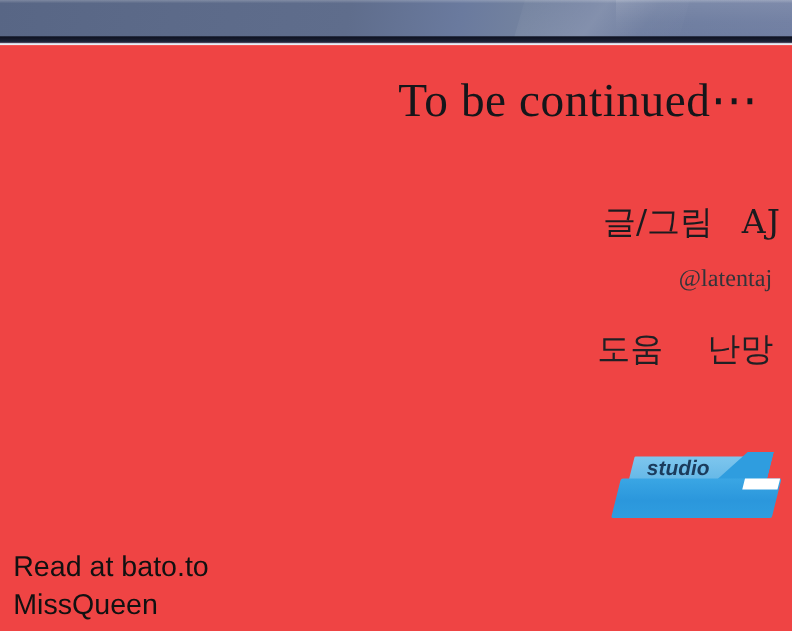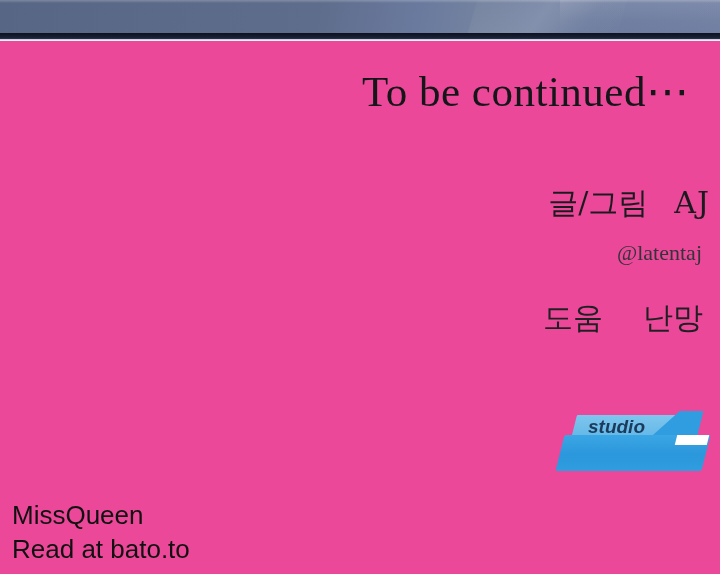--- a/index.html
+++ b/index.html
@@ -13,21 +13,21 @@
     position: relative;
     overflow: hidden;
     font-family: "Liberation Sans", sans-serif;
   }
 
   #page {
     position: absolute;
     left: 0; top: 0;
     width: 720px;
     height: 574px;
-    background: #ec4899;
+    background: #ef4444;
     overflow: hidden;
   }
 
   
   .panel-strip {
     position: absolute;
     left: 0;
     top: 0;
     width: 720px;
     height: 34px;
@@ -269,17 +269,17 @@
 
   <div class="logo">
     <div class="bar-top"></div>
     <div class="flag"></div>
     <div class="bar-main"></div>
     <div class="bar-main-notch"></div>
     <div class="studio-word">studio</div>
   </div>
 
   <div class="watermark">
+    <div>Read at bato.to</div>
     <div>MissQueen</div>
-    <div>Read at bato.to</div>
   </div>
 
 </div>
 
 </body></html>

